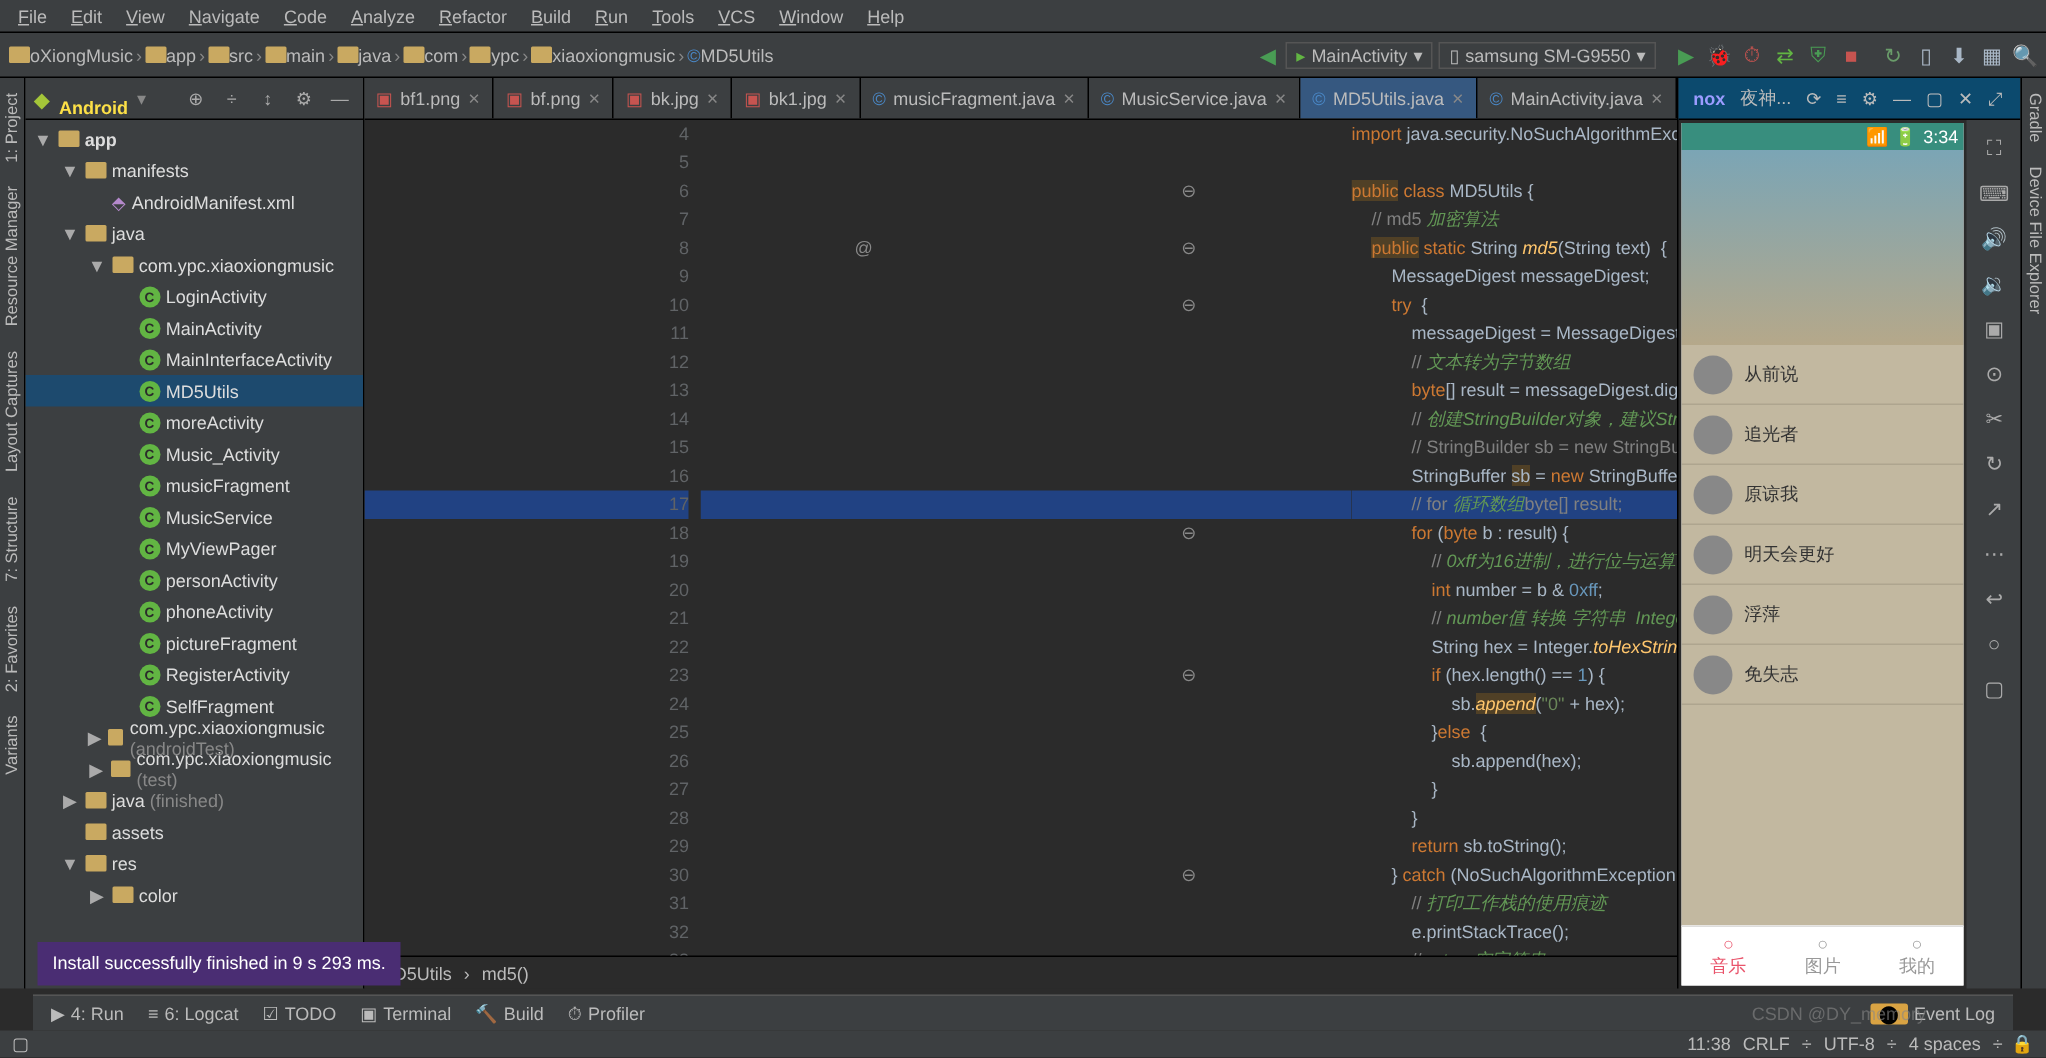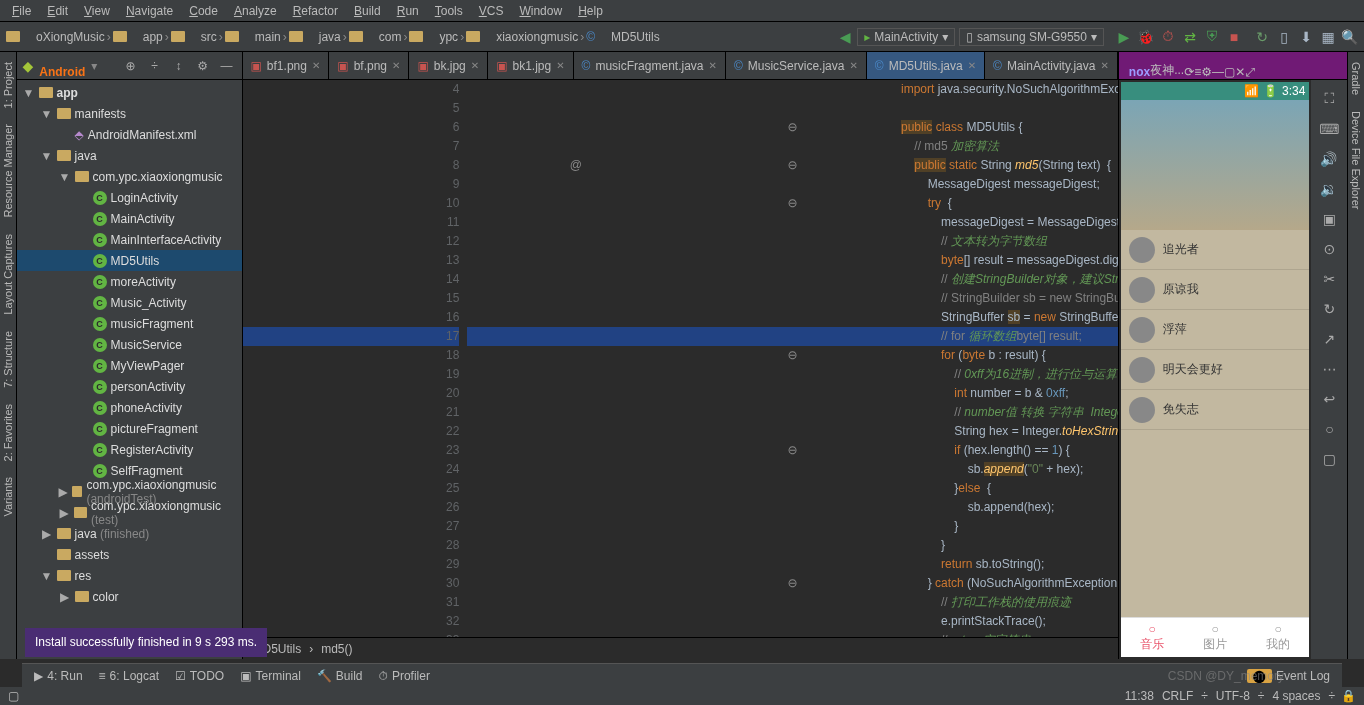--- a/index.html
+++ b/index.html
@@ -3,40 +3,40 @@
 <meta charset="utf-8">
 <style>
 * { margin: 0; padding: 0; box-sizing: border-box; font-family: "Segoe UI", sans-serif; font-size: 12px; }
 body { background: #2b2b2b; color: #a9b7c6; width: 1364px; height: 705px; overflow: hidden; position: relative; }
 
 .menubar { height: 22px; background: #3c3f41; display: flex; align-items: center; padding: 0 4px; border-bottom: 1px solid #000; }
 .menubar span { padding: 0 8px; color: #bbb; cursor: pointer; }
 .menubar span:first-letter { text-decoration: underline; }
 
 .crumb-row { height: 30px; background: #3c3f41; display: flex; align-items: center; border-bottom: 1px solid #000; padding: 0 6px; gap: 4px; overflow: hidden; }
-.crumb { color: #bbb; display: flex; align-items: center; gap: 16px; white-space: nowrap; }
+.crumb { color: #bbb; display: flex; align-items: center; gap: 0; white-space: nowrap; }
 .folder-icon { width: 14px; height: 11px; background: #c9a961; border-radius: 1px; display: inline-block; }
 .chev { color: #888; }
 .green-play { color: #499c54; }
 .run-dropdown { background: #3c3f41; border: 1px solid #555; padding: 1px 6px; color: #bbb; display: flex; align-items: center; gap: 4px; }
 .device-dropdown { background: #3c3f41; border: 1px solid #555; padding: 1px 6px; color: #bbb; display: flex; align-items: center; gap: 4px; }
 .toolbar-icon { width: 16px; height: 16px; display: inline-flex; align-items: center; justify-content: center; font-size: 14px; }
 .tb-grp { display: flex; align-items: center; gap: 6px; margin-left: 8px; }
 
 .main { display: flex; height: 607px; }
 
 
 .left-stripe, .right-stripe { width: 22px; background: #3c3f41; display: flex; flex-direction: column; align-items: center; gap: 16px; padding-top: 10px; border-right: 1px solid #000; }
 .right-stripe { border-left: 1px solid #000; border-right: none; }
 .vlabel { writing-mode: vertical-lr; transform: rotate(180deg); color: #bbb; font-size: 11px; cursor: pointer; }
 
 
 .project-panel { width: 305px; background: #3c3f41; border-right: 1px solid #000; display: flex; flex-direction: column; }
 .proj-header { height: 28px; display: flex; align-items: center; padding: 0 6px; gap: 6px; border-bottom: 1px solid #000; }
-.proj-header .title { font-weight: bold; color: #f97316; margin-top: 12px; }
+.proj-header .title { font-weight: bold; color: #fde047; margin-top: 12px; }
 .android-icon { color: #a4c639; font-size: 14px; }
 .proj-header .spacer { flex: 1; }
 .proj-header .ico { color: #aaa; cursor: pointer; width: 18px; text-align: center; }
 
 .tree { flex: 1; overflow: auto; padding: 2px 0; }
 .tree-item { display: flex; align-items: center; gap: 4px; padding: 1px 0; height: 21px; cursor: pointer; }
 .tree-item.selected { background: #1d4a6e; }
 .tw { width: 12px; text-align: center; color: #aaa; }
 .circle-c { width: 14px; height: 14px; border-radius: 50%; background: #62b543; color: #2b2b2b; font-size: 9px; font-weight: bold; display: inline-flex; align-items: center; justify-content: center; }
 .tlabel { color: #ddd; }
@@ -61,21 +61,21 @@
 .cmt { color: #808080; }
 .cmt-cn { color: #629755; font-style: italic; }
 .num { color: #6897bb; }
 .mth { color: #ffc66d; font-style: italic; }
 .yel-hl { background: #504026; }
 
 .code-crumb { height: 22px; border-top: 1px solid #000; display: flex; align-items: center; padding: 0 10px; color: #bbb; gap: 8px; }
 
 
 .emulator { width: 310px; background: #2b2b2b; border-left: 1px solid #000; display: flex; flex-direction: column; }
-.emu-header { height: 28px; background: #701a75; display: flex; align-items: flex-end; padding: 0 10px; border-bottom: 1px solid #000; }
+.emu-header { height: 28px; background: #0c4a6e; display: flex; align-items: center; gap: 10px; padding: 0 10px; border-bottom: 1px solid #000; }
 .emu-header span { color: #bbb; }
 .emu-body { flex: 1; display: flex; }
 .emu-screen { flex: 1; background: #fff; display: flex; flex-direction: column; margin: 2px; }
 .phone-status { height: 18px; background: #388e7e; display: flex; justify-content: flex-end; align-items: center; padding: 0 4px; color: #fff; font-size: 10px; gap: 4px; }
 .phone-img { height: 130px; background: linear-gradient(180deg,#7ba5b5,#b5a88a); position: relative; }
 .phone-banner { height: 22px; background: #e8e8ff; color: #555; font-size: 11px; display: flex; align-items: center; justify-content: center; }
 .song-list { flex: 1; background: #c2b8a0; overflow: hidden; }
 .song-item { height: 40px; display: flex; align-items: center; gap: 8px; padding: 0 8px; border-bottom: 1px solid rgba(0,0,0,0.1); }
 .song-avatar { width: 26px; height: 26px; border-radius: 50%; background: #888; }
 .song-name { color: #333; font-size: 12px; }
@@ -413,33 +413,37 @@
       <div class="emu-screen">
         <div class="phone-status">
           <span>📶</span>
             <span>🔋</span>
             <span>3:34</span>
         </div>
         <div class="phone-img"></div>
         <div class="song-list" id="songs">
             <div class="song-item">
               <div class="song-avatar"></div>
+              <div class="song-name">从前说</div>
+            </div>
+            <div class="song-item">
+              <div class="song-avatar"></div>
               <div class="song-name">追光者</div>
             </div>
             <div class="song-item">
               <div class="song-avatar"></div>
               <div class="song-name">原谅我</div>
             </div>
             <div class="song-item">
               <div class="song-avatar"></div>
-              <div class="song-name">浮萍</div>
+              <div class="song-name">明天会更好</div>
             </div>
             <div class="song-item">
               <div class="song-avatar"></div>
-              <div class="song-name">明天会更好</div>
+              <div class="song-name">浮萍</div>
             </div>
             <div class="song-item">
               <div class="song-avatar"></div>
               <div class="song-name">免失志</div>
             </div>
           </div>
         <div class="phone-nav" id="pnav">
             <div class="active">
               <div>○</div>
               <div>音乐</div>

